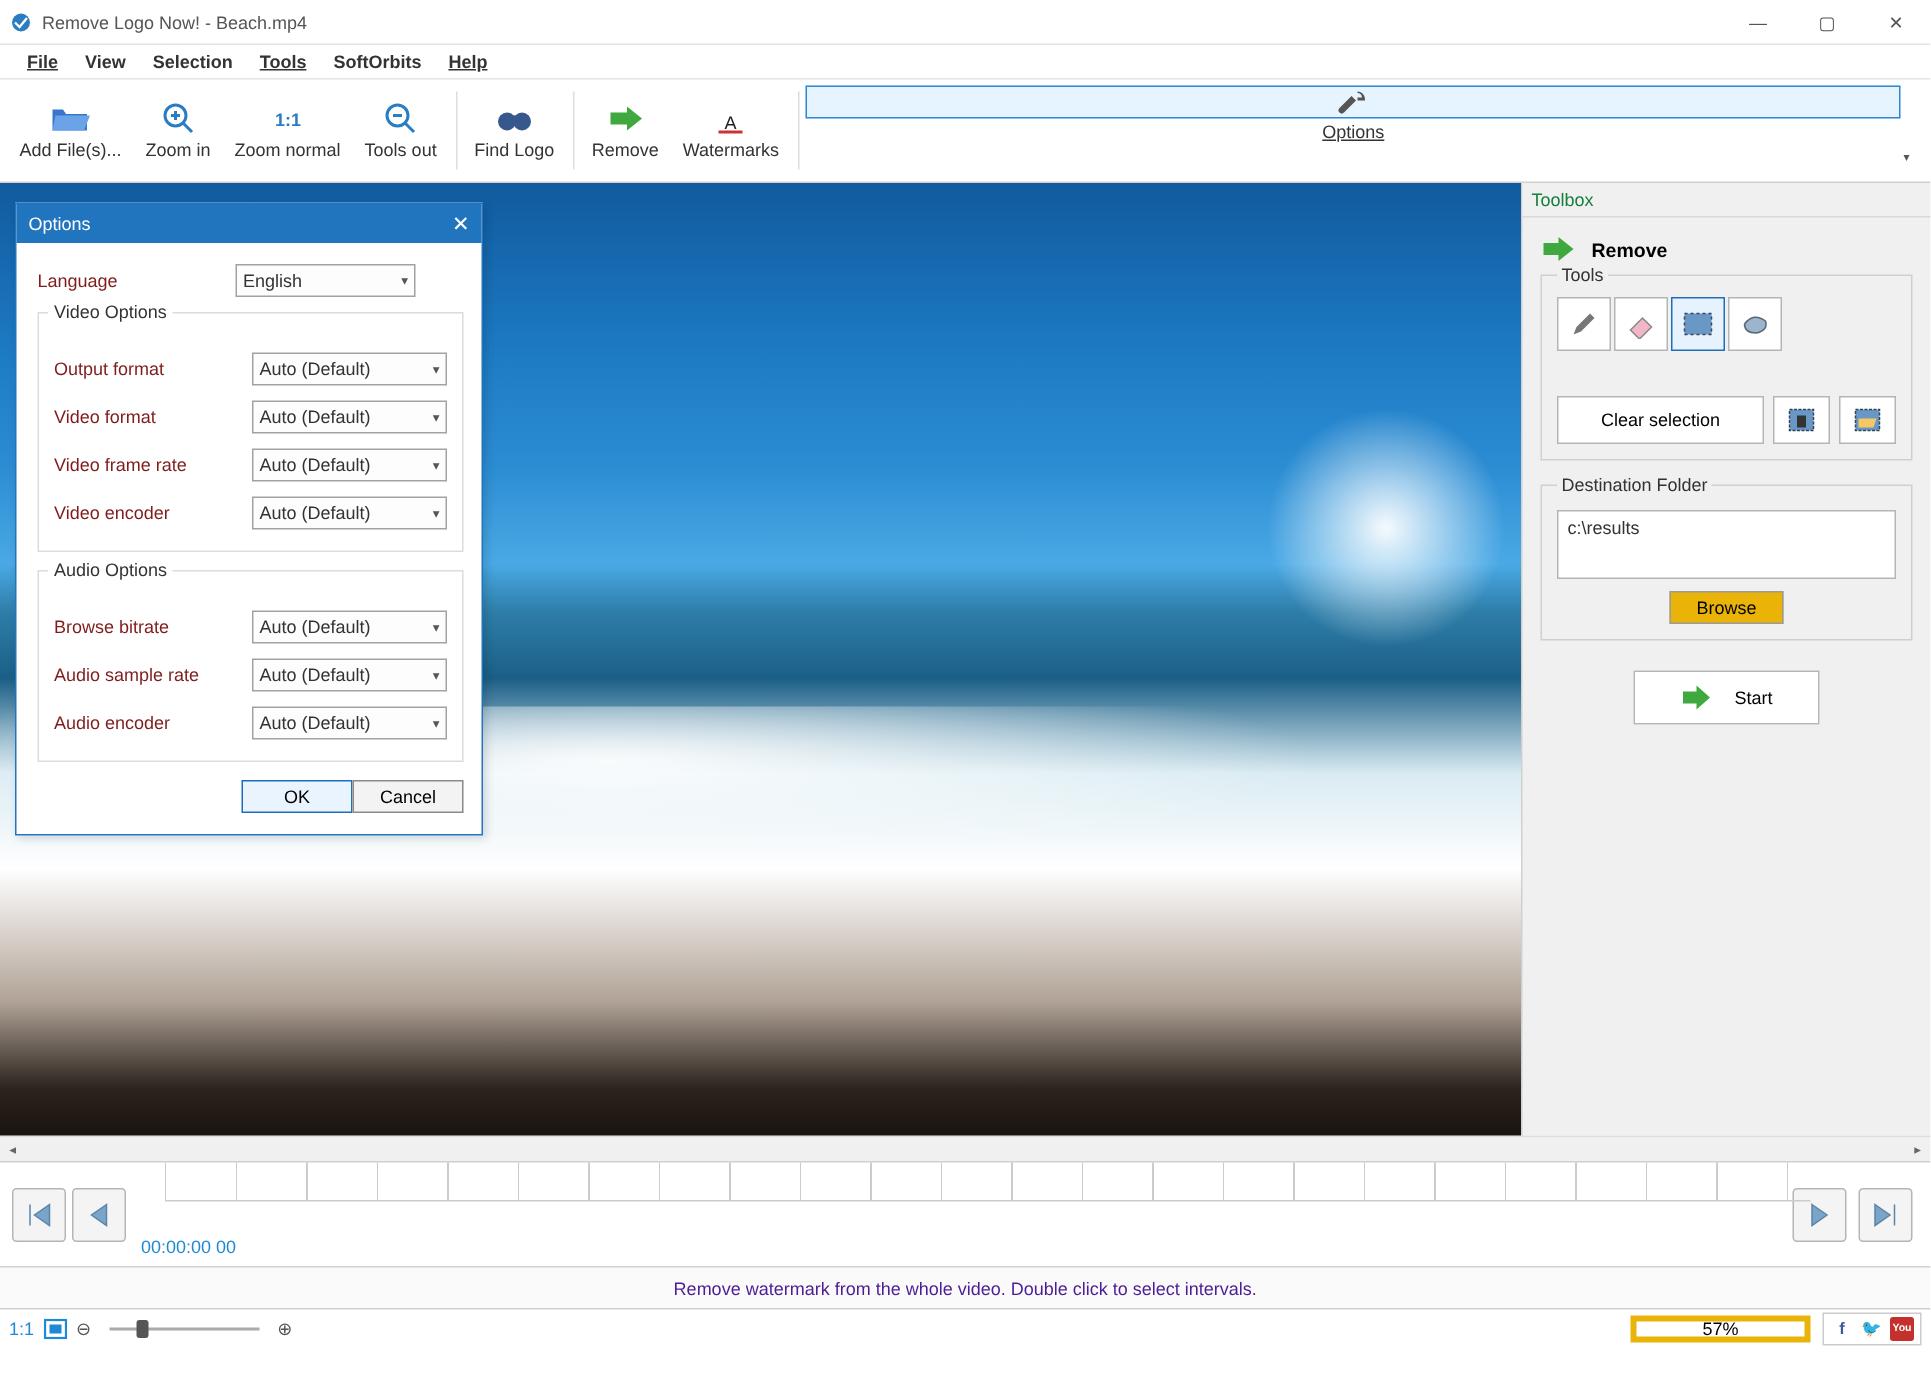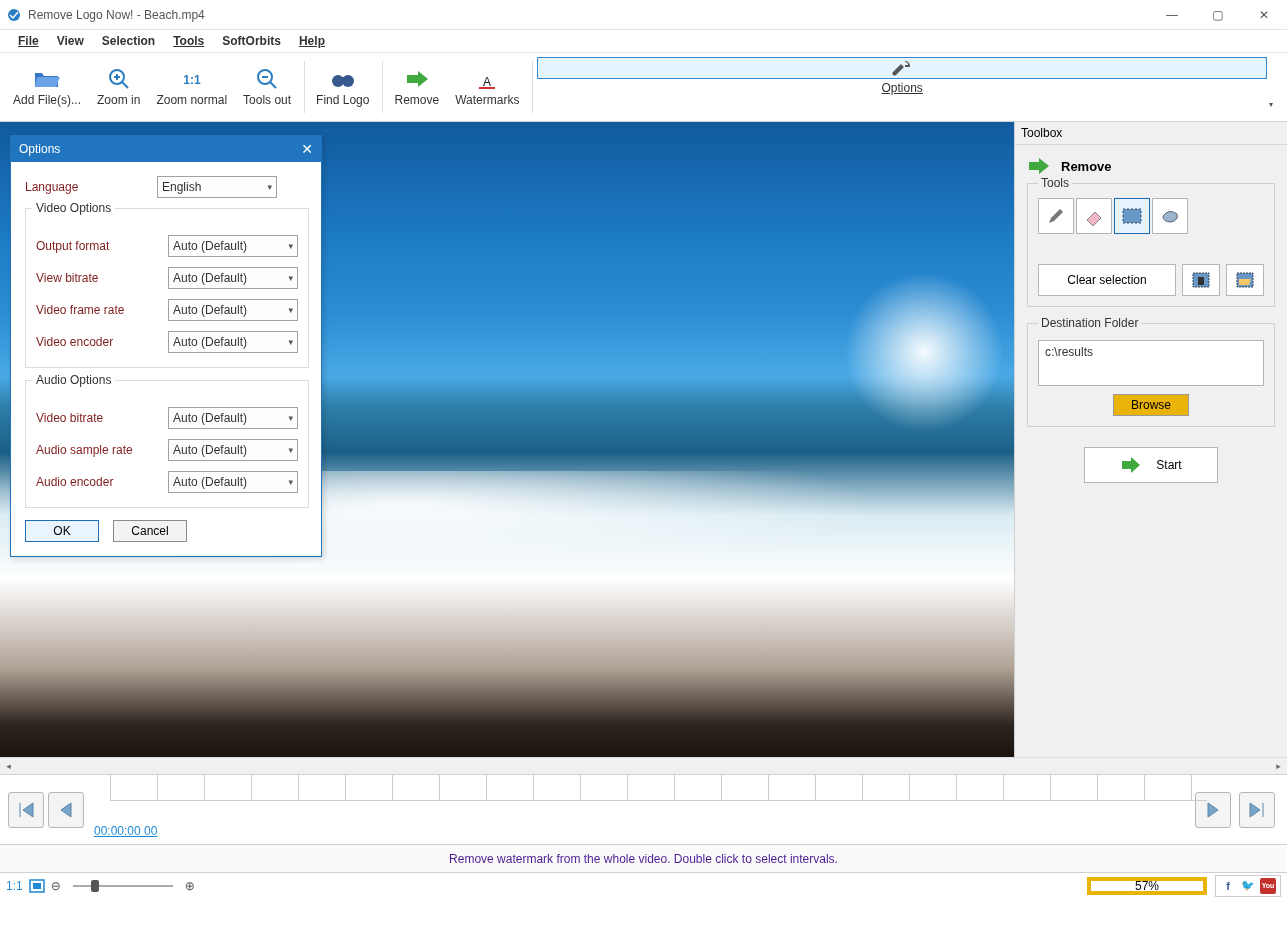--- a/index.html
+++ b/index.html
@@ -34,51 +34,51 @@
 .dlg { position:absolute; left:10px; top:135px; width:312px; background:#fff; border:1px solid #2075be; box-shadow:2px 2px 6px rgba(0,0,0,.15); }
 .dlg .dtitle { height:26px; background:#2075be; color:#fff; display:flex; align-items:center; padding:0 8px; }
 .dlg .dclose { margin-left:auto; color:#fff; font-size:14px; }
 .dlg .body { padding:14px 12px 14px 14px; }
 .row { display:flex; align-items:center; margin-bottom:10px; }
 .row label { width:132px; color:#7f1d1d; }
 .sel { flex:1; min-width:0; height:22px; border:1px solid #a2a2a2; background:#fdfdfd; padding:0 4px; display:flex; align-items:center; justify-content:space-between; color:#333; }
 .sel .arr { font-size:9px; color:#555; }
 fieldset { border:1px solid #dcdcdc; padding:12px 10px 4px 10px; margin-bottom:12px; }
 fieldset .leg { position:relative; top:-20px; left:-4px; background:#fff; padding:0 4px; color:#333; display:inline-block; margin-bottom:-12px; }
-.dlgbtns { display:flex; justify-content:flex-start; gap:14px; margin-top:6px; }
+.dlgbtns { display:flex; justify-content:flex-end; gap:0; margin-top:6px; }
 .dlgbtns button { width:74px; height:22px; border:1px solid #8a8a8a; background:#f3f3f3; }
 .dlgbtns .ok { border:1px solid #1e6fb8; background:#eaf4ff; }
 
 
 .toolbox { width:273px; background:#f0f0f0; border-left:1px solid #d0d0d0; display:flex; flex-direction:column; }
-.toolbox .hdr { padding:4px 6px; color:#000000; background:#f0f0f0; border-bottom:1px solid #d8d8d8; }
+.toolbox .hdr { padding:4px 6px; color:#15803d; background:#f0f0f0; border-bottom:1px solid #d8d8d8; }
 .tbx-body { padding:10px 12px; flex:1; }
 .tbx-title { display:flex; align-items:center; gap:10px; margin-bottom:6px; }
 .tbx-title .arrow { width:24px; height:22px; }
 .tbx-title b { font-size:13px; }
 fieldset.grp { border:1px solid #cfcfcf; padding:10px; margin-top:6px; }
 .grp .lg { position:relative; top:-18px; background:#f0f0f0; padding:0 3px; color:#333; }
 .toolsrow { display:flex; gap:2px; margin-top:-10px; }
 .toolsrow .tl { width:36px; height:36px; border:1px solid #b5b5b5; background:#fff; display:flex; align-items:center; justify-content:center; }
 .toolsrow .tl.act { border:1px solid #1e6fb8; background:#e6f3ff; }
 .actrow { display:flex; gap:6px; margin-top:30px; align-items:flex-start; }
 .actrow button { height:32px; border:1px solid #b5b5b5; background:#fff; padding:0 12px; }
 .icobtn { width:38px; height:32px; border:1px solid #b5b5b5; background:#fff; display:flex; align-items:center; justify-content:center; }
 .destbox { border:1px solid #b5b5b5; background:#fff; height:46px; padding:4px 6px; margin-top:-8px; font-size:12px; color:#333; }
 .browse { display:block; margin:8px auto 0 auto; width:76px; height:22px; border:1px solid #9a9a9a; background:#eab308; }
-.startbtn { display:flex; align-items:center; justify-content:center; gap:14px; width:134px; height:36px; border:1px solid #b5b5b5; background:#fff; margin:20px auto 0 auto; }
+.startbtn { display:flex; align-items:center; justify-content:center; gap:14px; width:124px; height:36px; border:1px solid #b5b5b5; background:#fff; margin:20px auto 0 auto; }
 
 
 .hscroll { height:17px; background:#f0f0f0; border-top:1px solid #dcdcdc; display:flex; align-items:center; }
 .hscroll .arrw { width:17px; height:17px; display:flex; align-items:center; justify-content:center; color:#666; font-size:9px; }
 .hscroll .track { flex:1; height:17px; background:#f0f0f0; }
 
 .timeline { height:70px; border-top:1px solid #d0d0d0; display:flex; align-items:center; padding:0 8px; background:#fff; position:relative; }
 .playctl { width:36px; height:36px; border:1px solid #b5b5b5; border-radius:3px; background:#f4f4f4; display:flex; align-items:center; justify-content:center; margin-right:4px; }
-.timecode { color:#1e8ad6; margin-left:6px; font-size:12px; align-self:flex-end; margin-bottom:6px;text-decoration:underline; }
+.timecode { color:#1e8ad6; margin-left:6px; font-size:12px; align-self:flex-end; margin-bottom:6px; }
 .ruler { position:absolute; left:110px; right:80px; top:0; height:26px; border-bottom:1px solid #ccc; }
 .ruler::before { content:""; position:absolute; inset:0; background:repeating-linear-gradient(to right,#ccc 0,#ccc 1px,transparent 1px,transparent 47px); }
 .nextbtns { margin-left:auto; display:flex; gap:4px; }
 
 .hint { height:28px; display:flex; align-items:center; justify-content:center; border-top:1px solid #d0d0d0; background:#fafafa; color:#4c1d95; }
 
 .status { height:26px; border-top:1px solid #d0d0d0; display:flex; align-items:center; background:#fff; padding:0 6px; }
 .status .zoom { display:flex; align-items:center; gap:6px; color:#1e8ad6; }
 .status .zslider { width:100px; height:2px; background:#aaa; position:relative; margin:0 6px; }
 .status .zslider::before { content:""; position:absolute; left:18px; top:-5px; width:8px; height:12px; background:#555; border-radius:2px; }
@@ -285,21 +285,21 @@
     <fieldset>
       <span class="leg">Video Options</span>
       <div class="row">
           <label>Output format</label>
           <div class="sel">
             <span>Auto (Default)</span>
             <span class="arr">▾</span>
           </div>
         </div>
       <div class="row">
-          <label>View bitrate</label>
+          <label>Video format</label>
           <div class="sel">
             <span>Auto (Default)</span>
             <span class="arr">▾</span>
           </div>
         </div>
       <div class="row">
           <label>Video frame rate</label>
           <div class="sel">
             <span>Auto (Default)</span>
             <span class="arr">▾</span>
@@ -309,21 +309,21 @@
           <label>Video encoder</label>
           <div class="sel">
             <span>Auto (Default)</span>
             <span class="arr">▾</span>
           </div>
         </div>
     </fieldset>
     <fieldset>
       <span class="leg">Audio Options</span>
       <div class="row">
-          <label>Video bitrate</label>
+          <label>Browse bitrate</label>
           <div class="sel">
             <span>Auto (Default)</span>
             <span class="arr">▾</span>
           </div>
         </div>
       <div class="row">
           <label>Audio sample rate</label>
           <div class="sel">
             <span>Auto (Default)</span>
             <span class="arr">▾</span>

